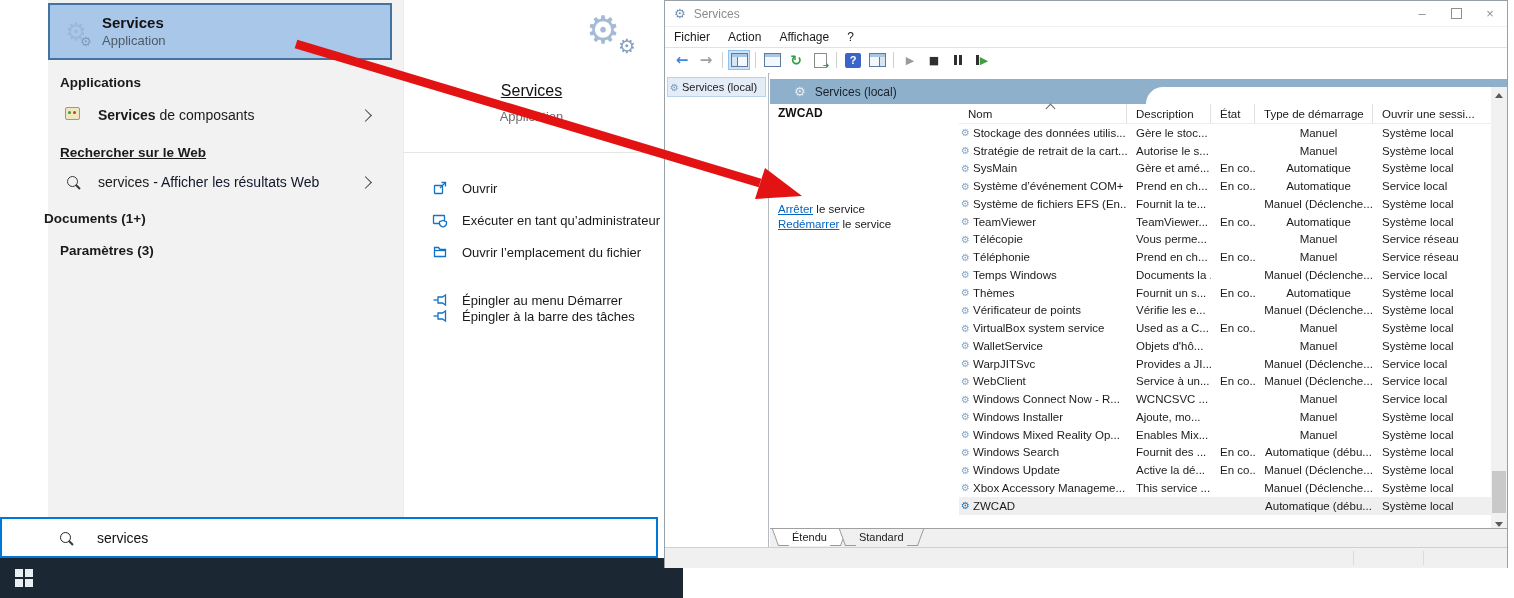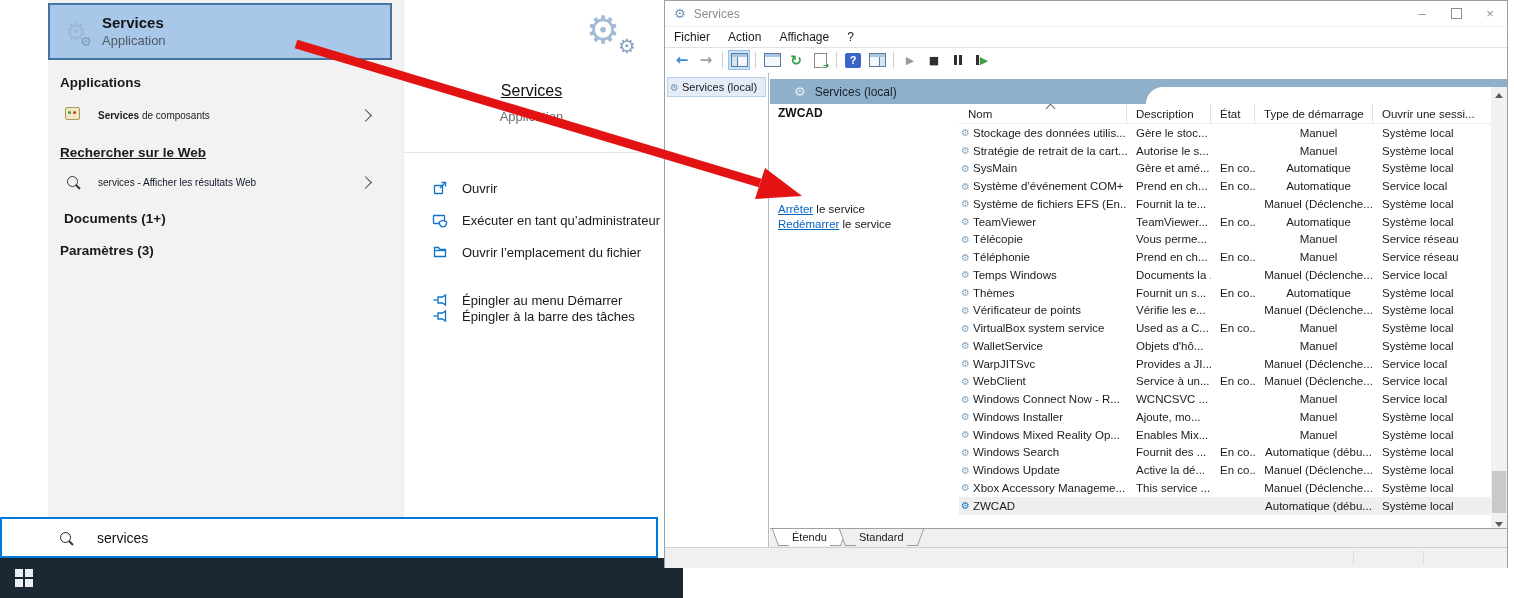--- a/index.html
+++ b/index.html
@@ -15,21 +15,21 @@
     box-sizing:border-box;display:flex;align-items:center;cursor:default;}
   .tile-gear{width:52px;text-align:center;position:relative;}
   .gear{font-family:"DejaVu Sans",sans-serif;color:#8fa9c6;}
   .tile-gear .g1{font-size:24px;color:#9db7d4;}
   .tile-gear .g2{font-size:13px;color:#7e9abb;position:absolute;left:30px;top:16px;}
   .tile-title{font-size:15px;font-weight:600;color:#121212;line-height:18px;}
   .tile-sub{font-size:13px;color:#4e5a66;line-height:17px;}
   .sec-head{font-size:13.5px;font-weight:700;color:#1a1a1a;}
   .srow{left:48px;width:344px;height:26px;display:flex;align-items:center;cursor:default;}
   .srow .ic{width:20px;margin-left:14px;text-align:center;}
-  .srow .txt{margin-left:16px;font-size:10px;color:#1a1a1a;white-space:nowrap;}
+  .srow .txt{margin-left:16px;font-size:14px;color:#1a1a1a;white-space:nowrap;}
   .bold{font-weight:700;}
   .muted{color:#0f172a;}
   .chev{width:8px;height:8px;border-top:1.6px solid #454545;border-right:1.6px solid #454545;
         transform:rotate(45deg);position:absolute;right:22px;}
   .comp-icon{width:13px;height:11px;background:#efe6c2;border:1px solid #a79a5a;border-radius:2px;
      position:relative;display:inline-block;}
   .comp-icon::before{content:"";position:absolute;left:2px;top:3px;width:3px;height:3px;background:#3f9c35;border-radius:50%;}
   .comp-icon::after{content:"";position:absolute;left:7px;top:3px;width:3px;height:3px;background:#d03a2b;border-radius:50%;}
   .mag{width:9px;height:9px;border:1.6px solid #3a3a3a;border-radius:50%;position:relative;display:inline-block;}
   .mag::after{content:"";position:absolute;width:6px;height:1.6px;background:#3a3a3a;
@@ -174,21 +174,21 @@
   <div class="abs sec-head" style="left:60px;top:145px;text-decoration:underline;">Rechercher sur le Web</div>
 
   <div class="abs srow" style="top:169px;">
     <span class="ic"><span class="mag"></span></span>
     <span class="txt">
       <span>services</span><span class="muted"> - Afficher les résultats Web</span>
     </span>
     <span class="chev"></span>
   </div>
 
-  <div class="abs sec-head" style="left:64px;top:211px;">Documents (1+)</div>
+  <div class="abs sec-head" style="left:44px;top:211px;">Documents (1+)</div>
   <div class="abs sec-head" style="left:60px;top:243px;">Paramètres (3)</div>
 
   <div class="abs" id="preview-gear">
     <span class="gear g1">⚙</span><span class="gear g2 abs">⚙</span>
   </div>
   <div class="abs" id="preview-title">Services</div>
   <div class="abs" id="preview-sub">Application</div>
   <div class="abs" id="right-divider"></div>
 
   <div class="abs action-row" style="top:172px;">

